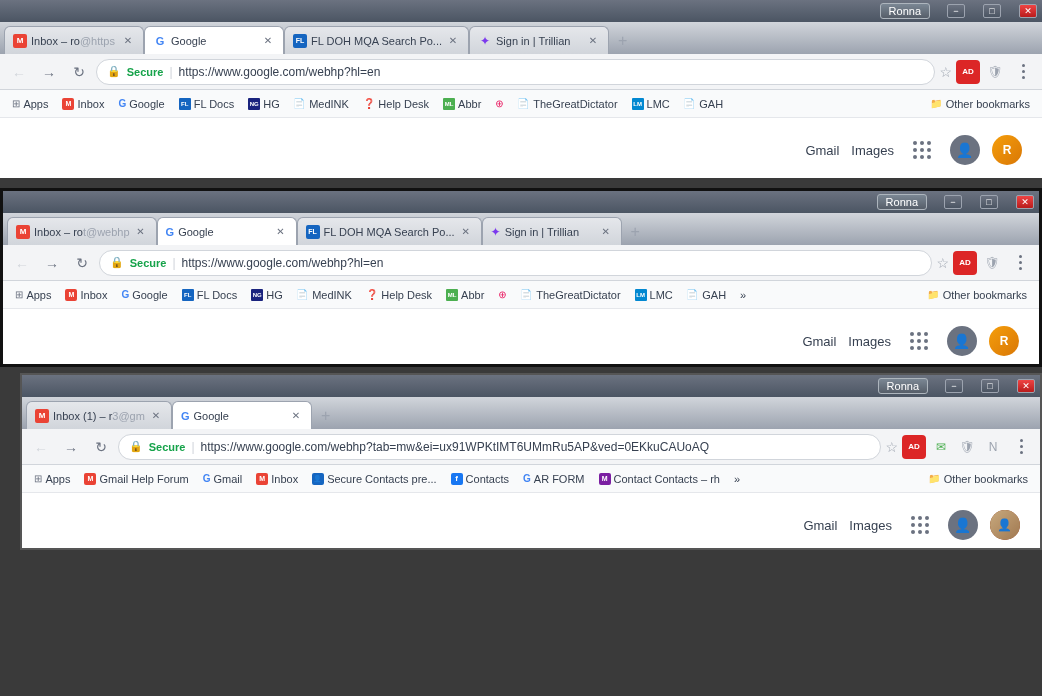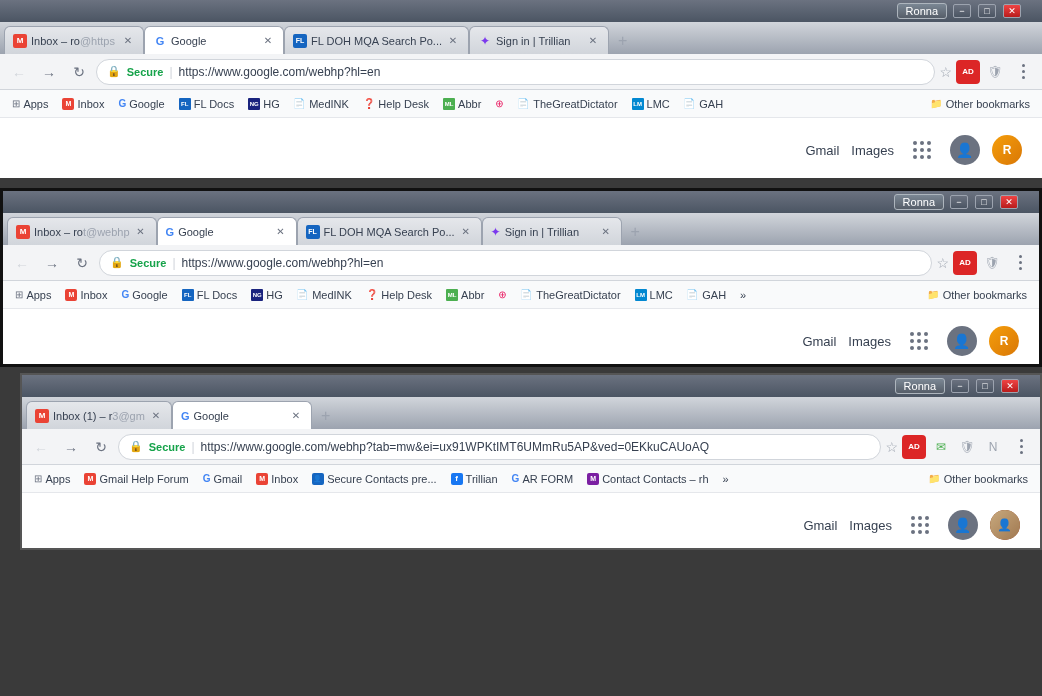--- a/index.html
+++ b/index.html
@@ -276,22 +276,22 @@
       position: relative;
     }
 
     
     .titlebar-with-user {
       background: linear-gradient(to bottom, #6b7280, #4b5563);
       height: 22px;
       display: flex;
       align-items: center;
       justify-content: flex-end;
-      padding: 0 20px;
-      gap: 5px;
+      padding: 0 4px;
+      gap: 16px;
     }
     .user-badge {
       background: linear-gradient(to bottom, #7b8794, #565e69);
       border: 1px solid #adb5bd;
       border-radius: 3px;
       padding: 1px 8px;
       color: white;
       font-size: 11px;
     }
 
@@ -647,21 +647,21 @@
     <div class="bookmark-item">
       <span style="background:#ea4335;color:white;border-radius:2px;font-size:7px;font-weight:bold;width:12px;height:12px;display:inline-flex;align-items:center;justify-content:center;">M</span>
       <span>Inbox</span>
     </div>
     <div class="bookmark-item">
       <span style="background:#1565c0;color:white;border-radius:2px;font-size:7px;font-weight:bold;width:12px;height:12px;display:inline-flex;align-items:center;justify-content:center;">👤</span>
       <span>Secure Contacts pre...</span>
     </div>
     <div class="bookmark-item">
       <span style="background:#1877f2;color:white;border-radius:2px;font-size:8px;font-weight:bold;width:12px;height:12px;display:inline-flex;align-items:center;justify-content:center;">f</span>
-      <span>Trillian</span>
+      <span>Contacts</span>
     </div>
     <div class="bookmark-item">
       <span style="color:#4285f4;font-weight:bold;font-size:10px;">G</span>
       <span>AR FORM</span>
     </div>
     <div class="bookmark-item">
       <span style="background:#7b1fa2;color:white;border-radius:2px;font-size:7px;font-weight:bold;width:12px;height:12px;display:inline-flex;align-items:center;justify-content:center;">M</span>
       <span>Contact Contacts – rh</span>
     </div>
     <div class="bookmark-item">»</div>

